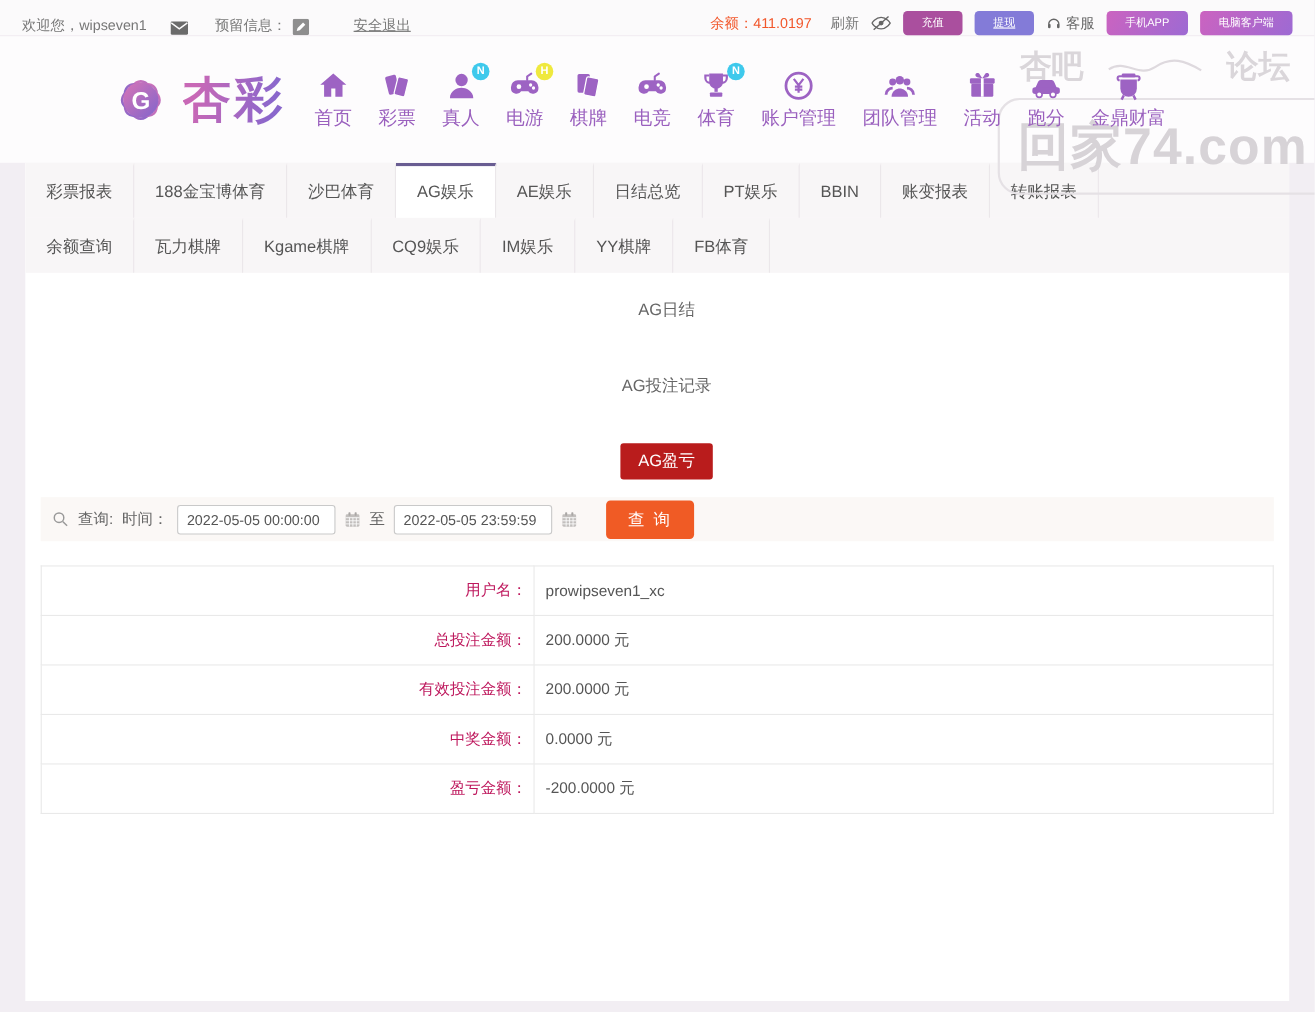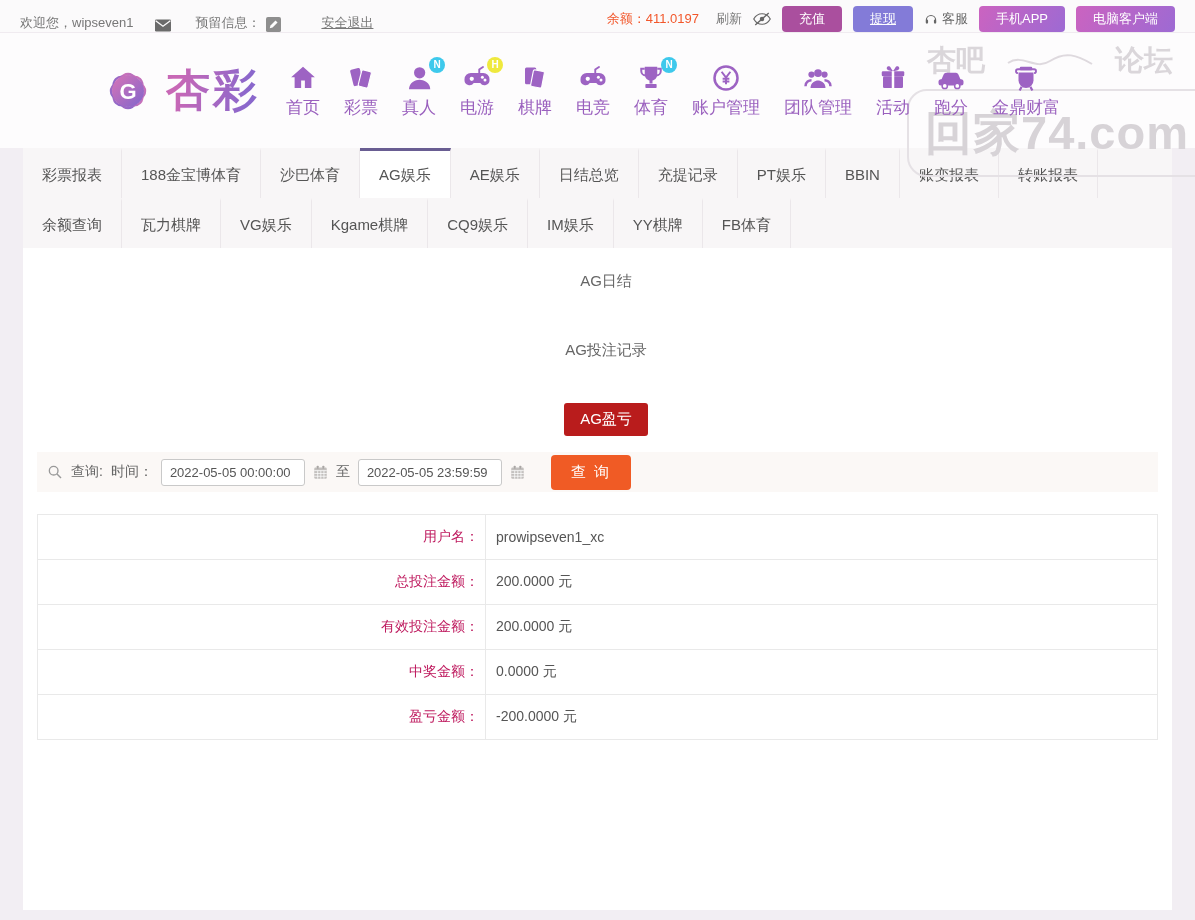--- a/index.html
+++ b/index.html
@@ -9,21 +9,21 @@
 
   
   .topbar { height:33px; background:#fbfafb; border-bottom:1px solid #f0ebf0;
     display:flex; align-items:flex-end; padding:0 20px; font-size:13px; color:#777; }
   .topbar .sp { margin-left:24px; }
   .tb-icon { display:inline-flex; align-items:center; margin-left:22px; cursor:pointer; }
   .logout { margin-left:40px; color:#777; text-decoration:underline; cursor:pointer; }
   .tb-right { margin-left:auto; display:flex; align-items:center; gap:11px; }
   .balance { color:#f2572b; }
   .refresh { color:#777; cursor:pointer; margin-left:6px; }
-  .tb-btn { border:none; color:#fff; font-size:13px; padding:4px 17px; border-radius:4px; cursor:pointer; }
+  .tb-btn { border:none; color:#fff; font-size:10px; padding:4px 17px; border-radius:4px; cursor:pointer; }
   .btn-recharge { background:#aa4f9e; }
   .btn-withdraw { background:#837bd8;text-decoration:underline; }
   .btn-grad { background:linear-gradient(120deg,#cb63c0,#9d6ad3); }
   .service { display:inline-flex; align-items:center; gap:4px; color:#666; cursor:pointer; }
 
   
   .header { height:115px; background:#fdfcfd; position:relative; display:flex;
     align-items:center; padding-left:96px; }
   .logo-wrap { display:flex; align-items:center; z-index:2; cursor:pointer; }
   .brand-text { font-size:44px; font-weight:bold; letter-spacing:3px; margin-left:6px;
@@ -220,30 +220,28 @@
 </div>
 
 <div class="panel">
   <div class="tabs-row">
       <div class="tab">彩票报表</div>
       <div class="tab">188金宝博体育</div>
       <div class="tab">沙巴体育</div>
       <div class="tab active">AG娱乐</div>
       <div class="tab">AE娱乐</div>
       <div class="tab">日结总览</div>
-      <div class="tab">充提记录</div>
       <div class="tab">PT娱乐</div>
       <div class="tab">BBIN</div>
       <div class="tab">账变报表</div>
       <div class="tab">转账报表</div>
     </div>
   <div class="tabs-row">
       <div class="tab">余额查询</div>
       <div class="tab">瓦力棋牌</div>
-      <div class="tab">VG娱乐</div>
       <div class="tab">Kgame棋牌</div>
       <div class="tab">CQ9娱乐</div>
       <div class="tab">IM娱乐</div>
       <div class="tab">YY棋牌</div>
       <div class="tab">FB体育</div>
     </div>
 
   <div class="subtabs">
       <div class="subtab">AG日结</div>
       <div class="subtab">AG投注记录</div>

